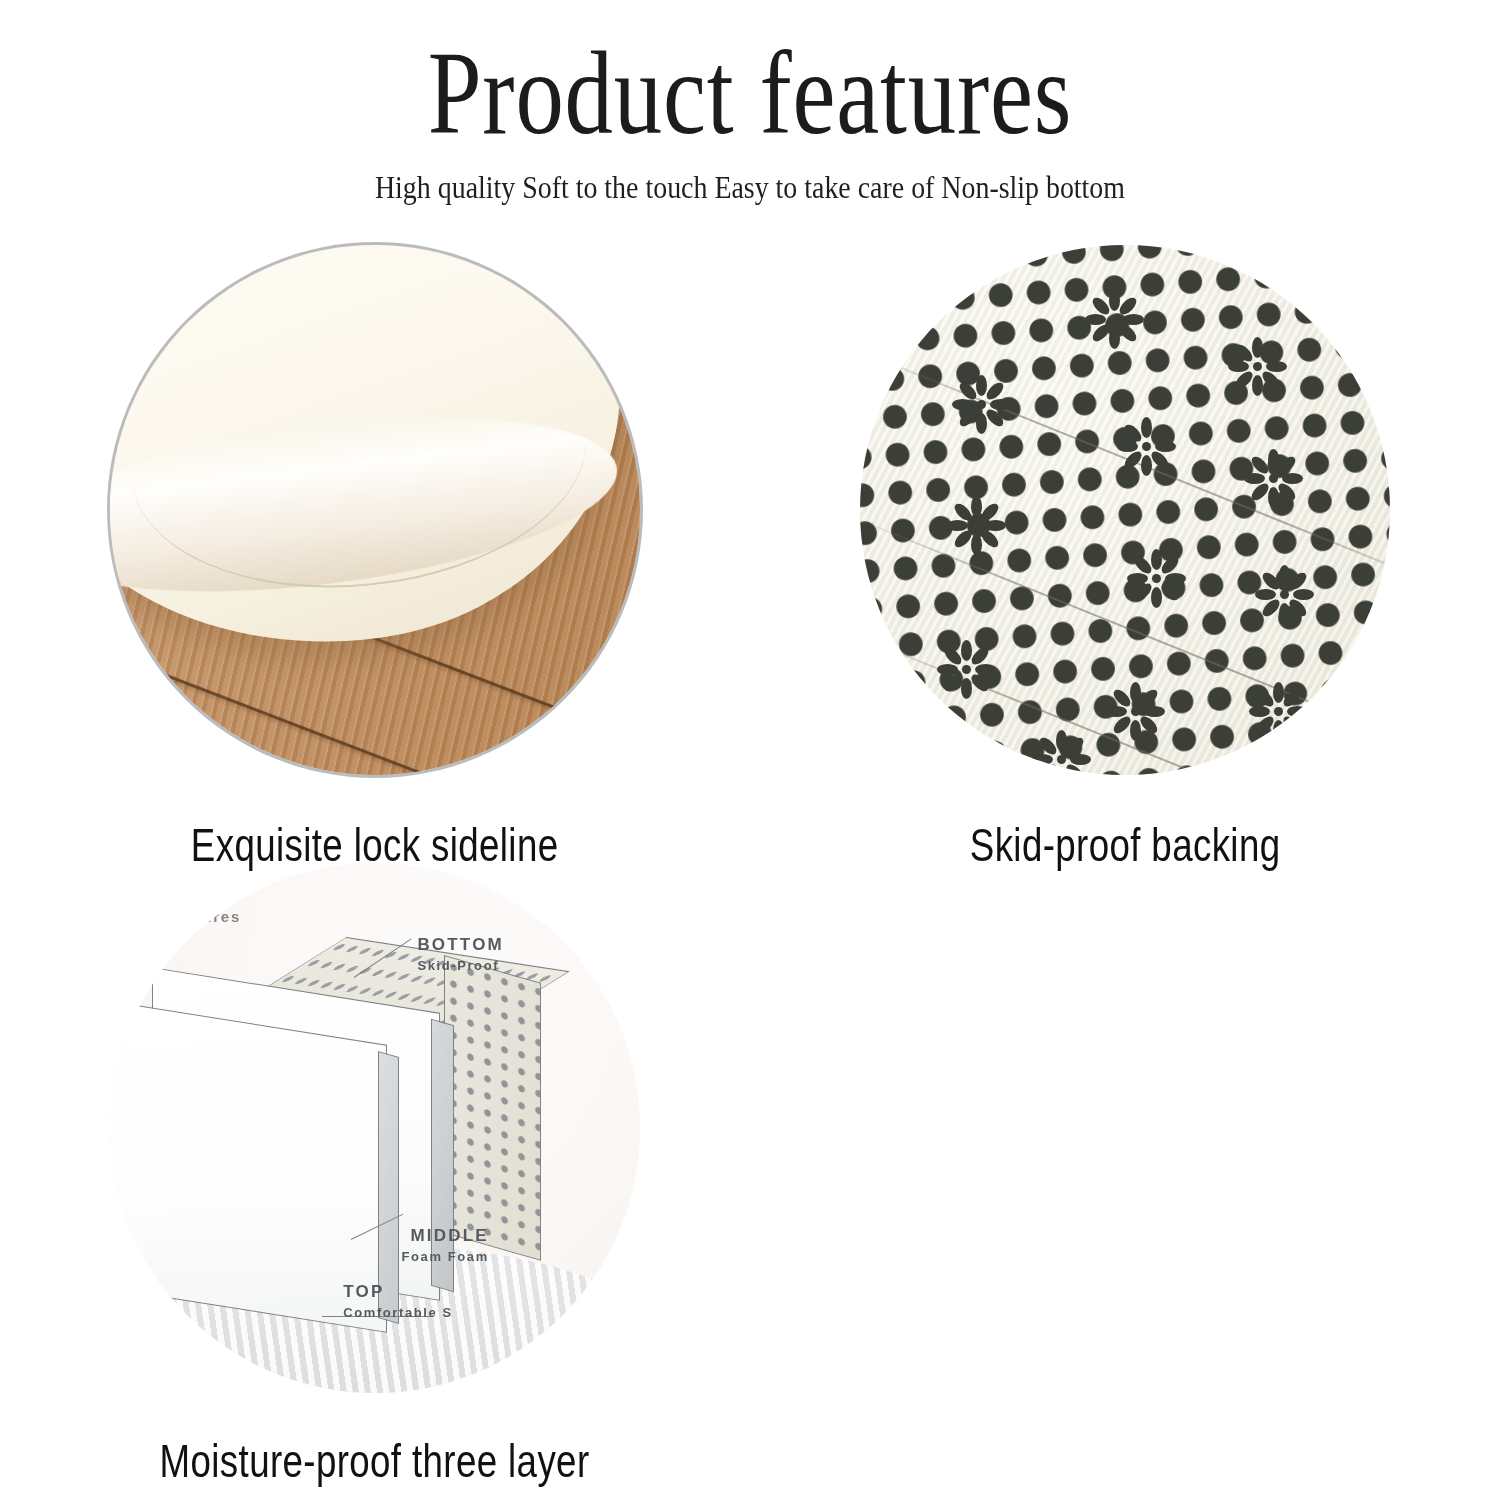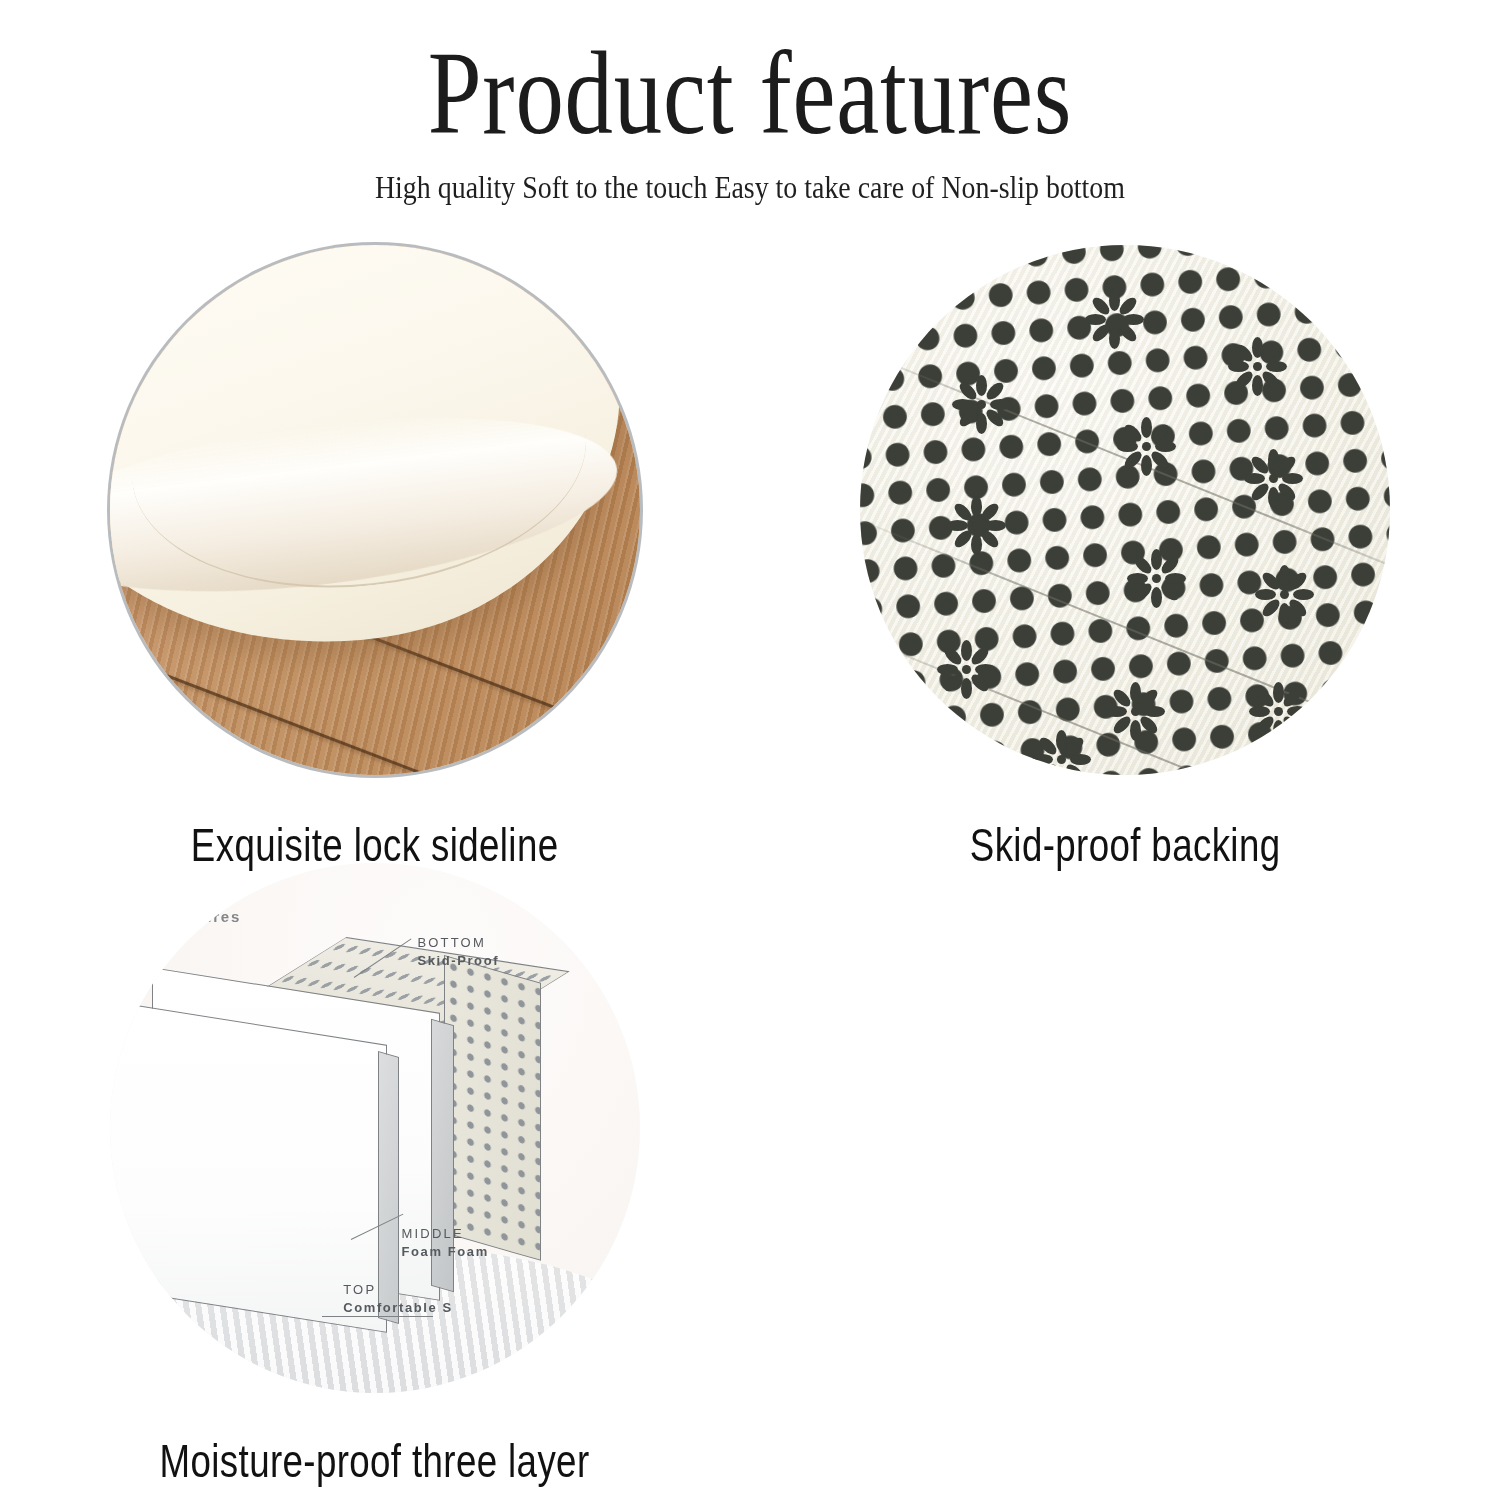--- a/index.html
+++ b/index.html
@@ -344,33 +344,33 @@
     transform: skewY(16deg);
   }
   .layers .callout {
     position: absolute;
     font-family: "Liberation Sans", sans-serif;
     color: #555a5e;
     letter-spacing: 2.2px;
     white-space: nowrap;
   }
   .callout .c-title {
-    font-size: 13px;
-    font-weight: 400;
+    font-size: 17px;
+    font-weight: 700;
     display: block;
   }
   .callout .c-sub {
     font-size: 13px;
     font-weight: 700;
     display: block;
     margin-top: 3px;
     letter-spacing: 1.6px;
   }
   .callout-bottom { left: 58%; top: 13.5%; }
-  .callout-middle { left: 55%; top: 68.5%; }
+  .callout-middle { left: 55%; top: 68.5%; text-align: right; }
   .callout-top    { left: 44%; top: 79%; }
   .layers .leader {
     position: absolute;
     background: #7f8285;
     height: 1px;
     transform-origin: left center;
   }
   .layers .leader-bottom { left: 46%; top: 21.5%; width: 13%; transform: rotate(-34deg); }
   .layers .leader-middle { left: 45.5%; top: 71%; width: 11%; transform: rotate(-26deg); }
   .layers .leader-top    { left: 40%;  top: 85.5%; width: 21%; }

